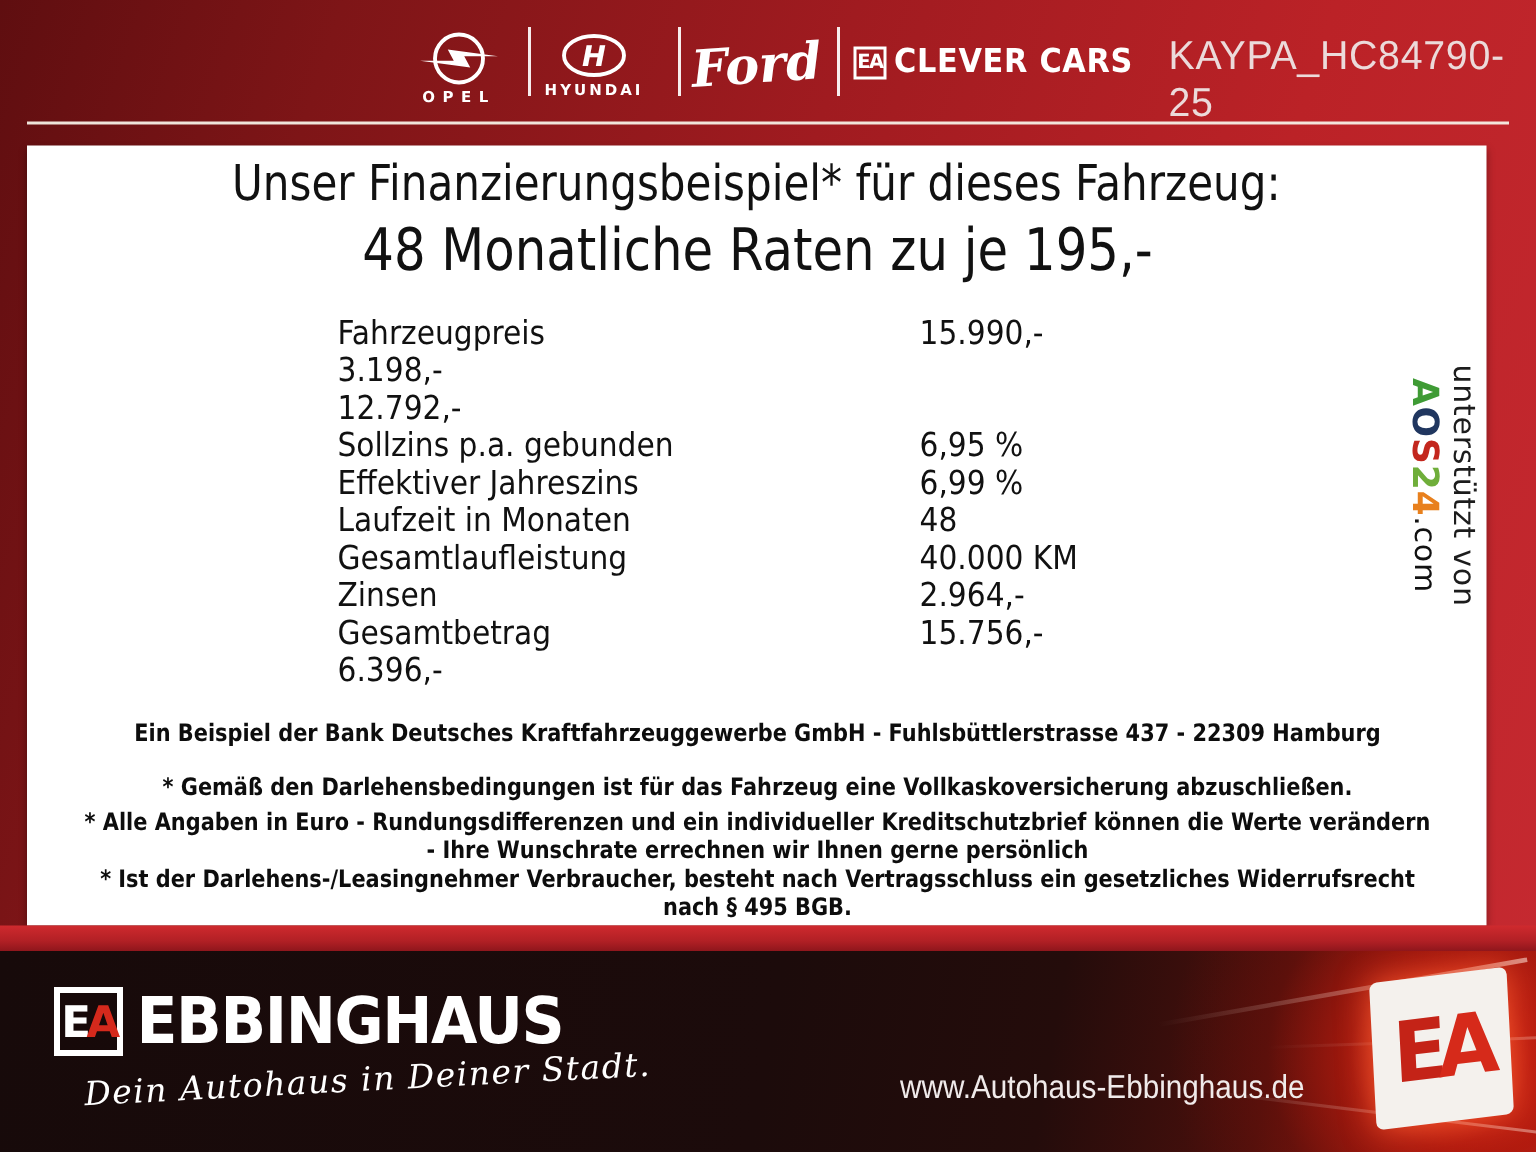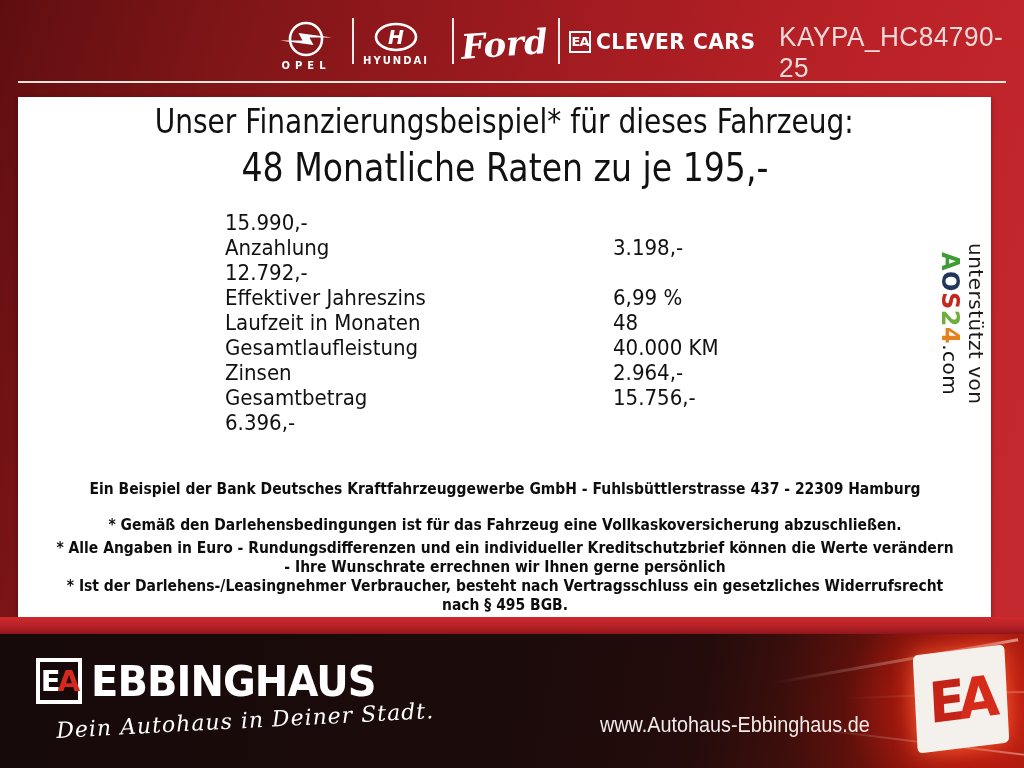--- a/index.html
+++ b/index.html
@@ -131,28 +131,32 @@
   <div class="sheet">
     <div class="offer-title">
       <span class="cx">Unser Finanzierungsbeispiel* für dieses Fahrzeug:</span>
     </div>
     <div class="offer-subtitle">
       <span class="cx">48 Monatliche Raten zu je 195,-</span>
     </div>
 
     <div class="finance-table">
       <div class="f-row">
+        <div class="f-label"><span>Fahrzeugpreis</span></div>
         <div class="f-value"><span>15.990,-</span></div>
       </div>
       <div class="f-row">
-        <div class="f-label"><span>Anzahlung</span></div>
         <div class="f-value"><span>3.198,-</span></div>
       </div>
       <div class="f-row">
         <div class="f-value"><span>12.792,-</span></div>
+      </div>
+      <div class="f-row">
+        <div class="f-label"><span>Sollzins p.a. gebunden</span></div>
+        <div class="f-value"><span>6,95 %</span></div>
       </div>
       <div class="f-row">
         <div class="f-label"><span>Effektiver Jahreszins</span></div>
         <div class="f-value"><span>6,99 %</span></div>
       </div>
       <div class="f-row">
         <div class="f-label"><span>Laufzeit in Monaten</span></div>
         <div class="f-value"><span>48</span></div>
       </div>
       <div class="f-row">

